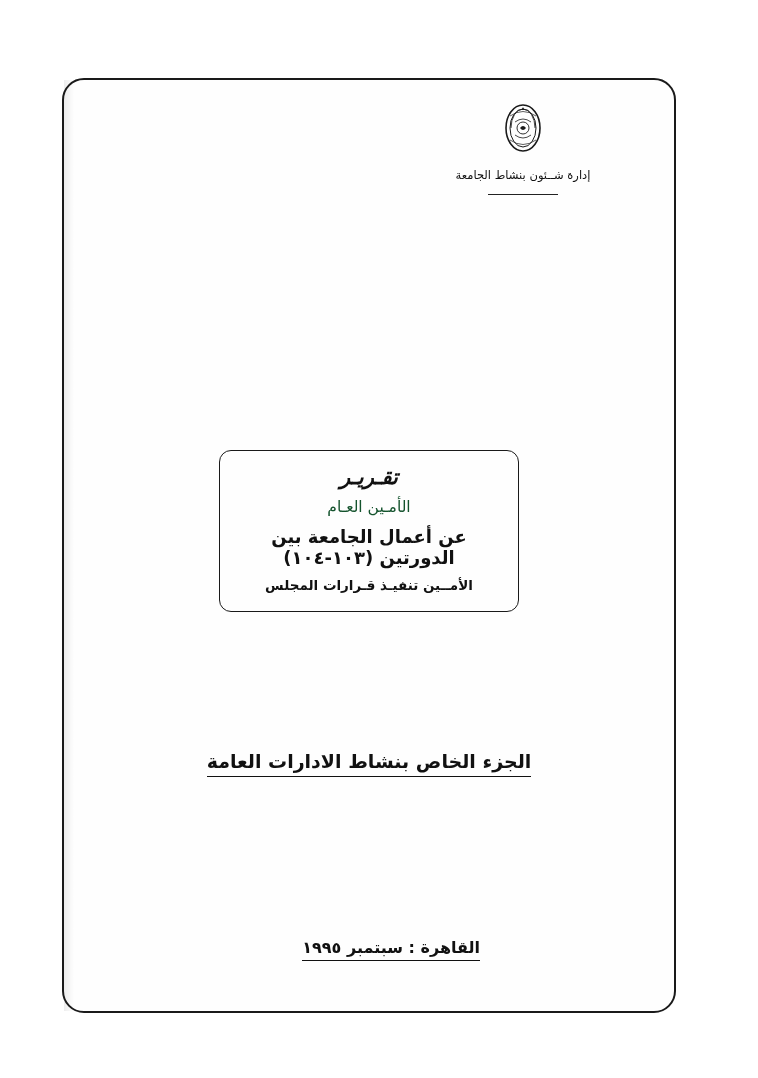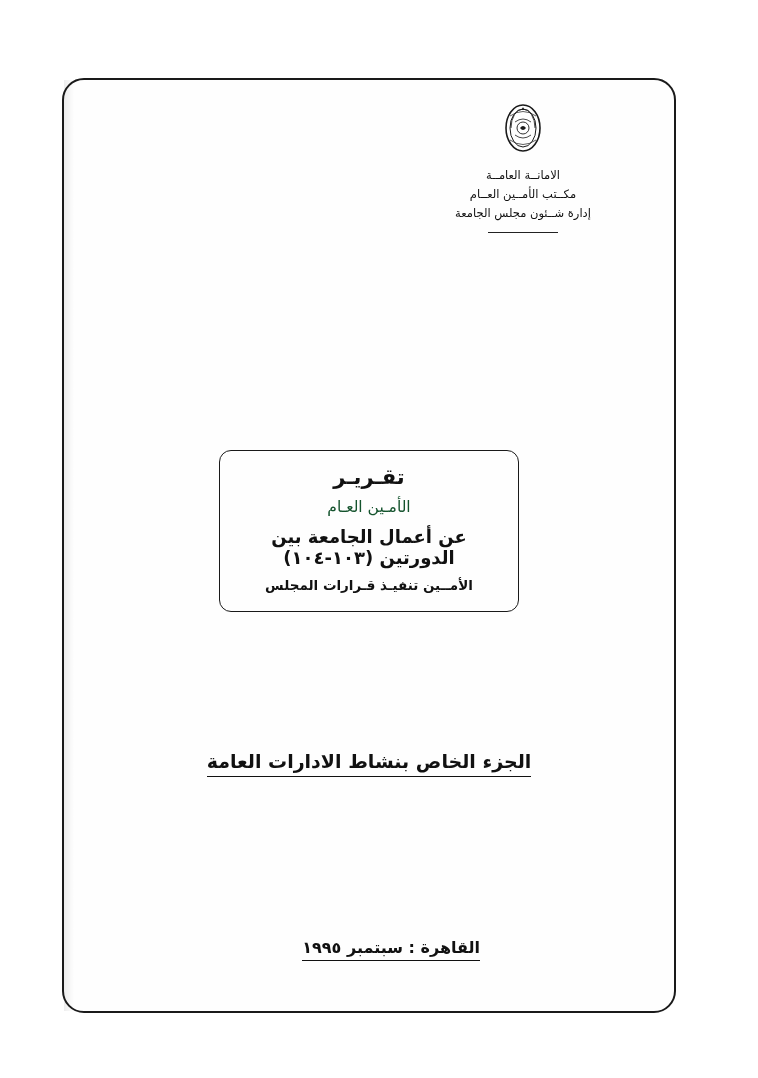--- a/index.html
+++ b/index.html
@@ -82,20 +82,21 @@
     box-sizing: border-box;
     text-align: center;
     direction: rtl;
   }
   .title-frame .t-line1 {
     font-size: 21px;
     font-weight: bold;
     letter-spacing: 3px;
     margin-bottom: 9px;
     color: #111;
+    font-style: italic;
   }
   .title-frame .t-line2 {
     font-size: 15.5px;
     font-weight: normal;
     letter-spacing: 1px;
     margin-bottom: 10px;
     color: #14532d;
   }
   .title-frame .t-line3 {
     font-size: 18px;
@@ -161,23 +162,21 @@
         <path d="M14 20 q8 -6 16 0" fill="none" stroke="#1a1a1a" stroke-width="0.8"></path>
         <path d="M14 33 q8 6 16 0" fill="none" stroke="#1a1a1a" stroke-width="0.8"></path>
         <circle cx="22" cy="26" r="6" fill="none" stroke="#1a1a1a" stroke-width="0.9"></circle>
         <path d="M19 26 q3 -4 6 0 q-3 4 -6 0 z" fill="#1a1a1a"></path>
         <path d="M22 5 l1.4 3 h-2.8 z" fill="#1a1a1a"></path>
         <path d="M9 14 q13 -9 26 0" fill="none" stroke="#1a1a1a" stroke-width="0.7"></path>
         <path d="M9 38 q13 9 26 0" fill="none" stroke="#1a1a1a" stroke-width="0.7"></path>
       </svg>
     </div>
     <div class="header-lines">
-      <div>الامانــة  العامــة</div>
-      <div>مكــتب الأمــين العــام</div>
-      <div>إدارة شــئون مجلس الجامعة</div>
+      <div>إدارة شــئون بنشاط الجامعة</div>
     </div>
     <div class="header-rule"></div>
   </div>
 
   <div class="title-frame">
     <div class="t-line1">تقـريـر</div>
     <div class="t-line2">الأمـين العـام</div>
     <div class="t-line3">عن أعمال الجامعة بين الدورتين (١٠٣-١٠٤)</div>
     <div class="t-line4">الأمــين تنفيـذ قـرارات المجلس</div>
   </div>

